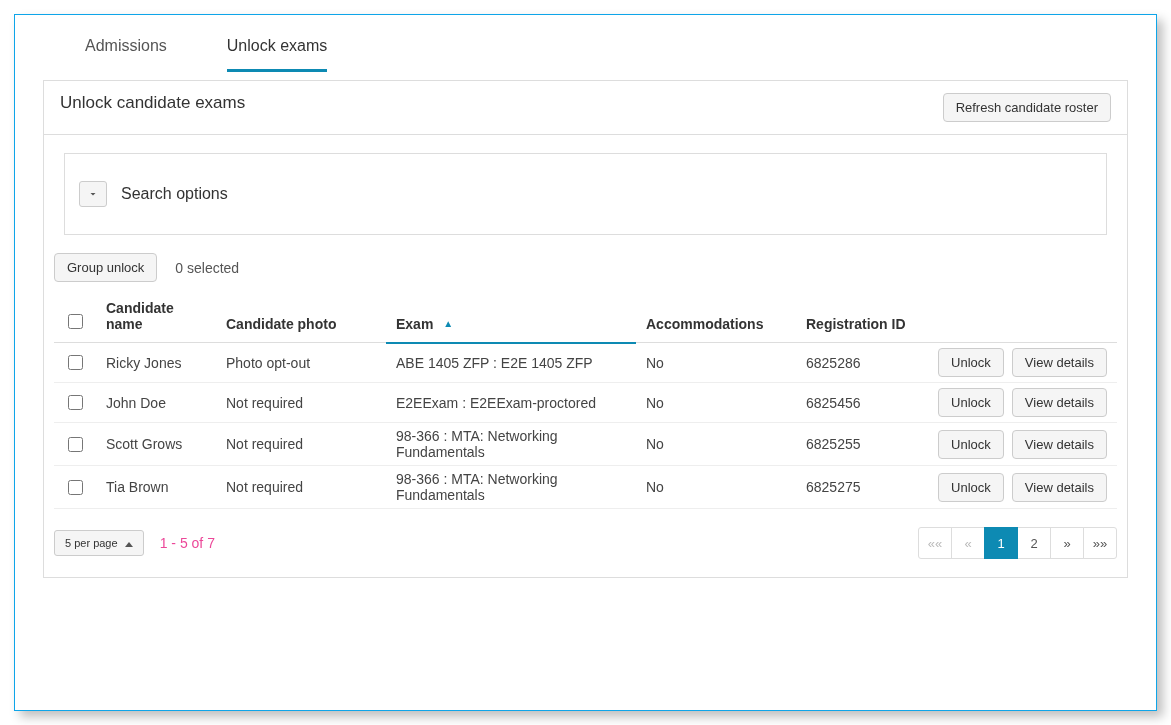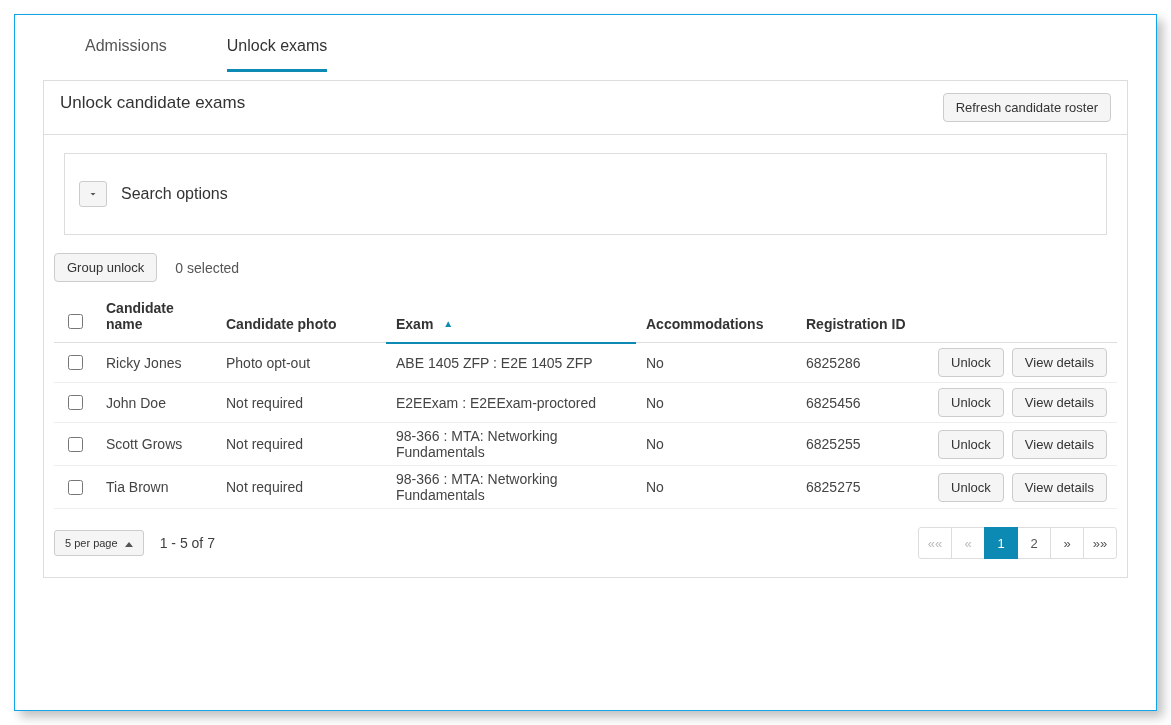--- a/index.html
+++ b/index.html
@@ -39,21 +39,21 @@
   tbody tr:last-child td { border-bottom: 1px solid #eee; }
   td.actions { text-align: right; white-space: nowrap; }
   td.actions .btn { margin-left: 8px; }
   input[type=checkbox] { width: 15px; height: 15px; }
 
   
   .table-footer { display: flex; justify-content: space-between; align-items: center; padding: 16px 10px 18px 10px; }
   .left-controls { display: flex; align-items: center; gap: 16px; }
   .per-page { background: #f5f5f5; border: 1px solid #ccc; border-radius: 3px; padding: 6px 10px; font-size: 11px; cursor: pointer; }
   .caret-up { display:inline-block; margin-left:4px; width:0;height:0;border-left:4px solid transparent;border-right:4px solid transparent;border-bottom:5px solid #555;}
-  .range { color: #404040; }
+  .range { color: #ec4899; }
 
   .pagination { display: flex; }
   .page-btn { min-width: 34px; height: 32px; border: 1px solid #ddd; margin-left: -1px; display: flex; align-items: center; justify-content: center; background: #fff; color: #555; cursor: pointer; font-size: 13px; }
   .page-btn:first-child { border-top-left-radius: 3px; border-bottom-left-radius: 3px; margin-left: 0; }
   .page-btn:last-child { border-top-right-radius: 3px; border-bottom-right-radius: 3px; }
   .page-btn.active { background: #0d8ab3; color: #fff; border-color: #0d8ab3; z-index: 1; }
   .page-btn.disabled { color: #bbb; cursor: default; }
 </style>
 </head>
 <body>

